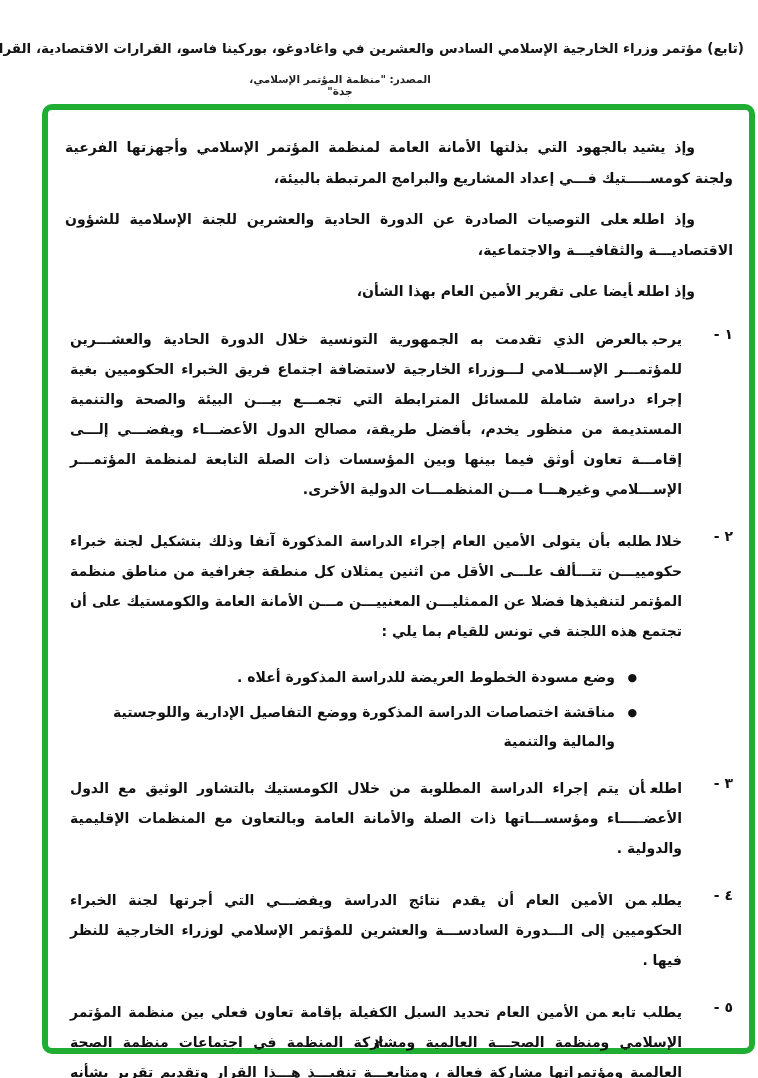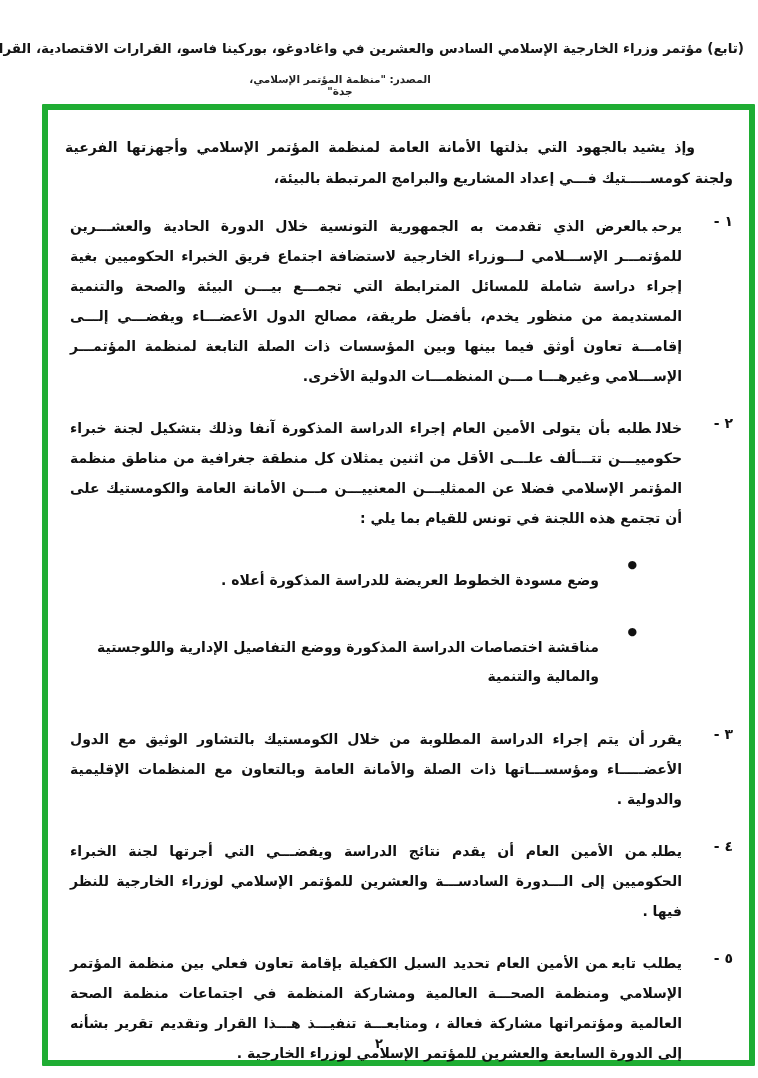--- a/index.html
+++ b/index.html
@@ -17,23 +17,23 @@
     white-space:nowrap;letter-spacing:0px;
   }
   .source-line{
     position:absolute;top:73px;left:240px;width:200px;
     direction:rtl;text-align:center;
     font-size:10.5px;font-weight:bold;color:#222;
   }
   .frame{
     position:absolute;left:42px;top:104px;
     width:668px;height:912px;
-    border:6px solid #1fad33;border-radius:1px;
+    border:6px solid #1fad33;border-radius:10px;
     box-sizing:content-box;
-    padding:22px 16px 16px 17px;
+    padding:22px 16px 4px 17px;
     direction:rtl;
   }
   .preamble{
     margin:0 0 10px 0;
     font-size:14px;font-weight:bold;line-height:31px;
     text-align:justify;text-align-last:right;
     text-indent:38px;
   }
   .preamble .lead{font-weight:bold;margin-left:5px;}
   .preamble .ptext{font-weight:bold;}
@@ -53,65 +53,67 @@
   }
   .itext .lead{font-weight:bold;margin-left:5px;}
   .bullet-list{margin:12px 96px 2px 0;}
   .bullet-row{
     display:flex;align-items:flex-start;margin-bottom:6px;
   }
   .bullet-row .bullet{
     flex:0 0 22px;font-size:11px;line-height:29px;font-weight:bold;
   }
   .bullet-row .btext{
-    flex:1;margin:16px;font-size:14px;font-weight:bold;line-height:29px;
+    flex:1;margin:0;font-size:14px;font-weight:bold;line-height:29px;
     text-align:right;
   }
   .page-number{
     position:absolute;left:0;right:0;top:1036px;
     text-align:center;direction:rtl;
     font-size:13px;font-weight:bold;color:#111;
   }
 </style>
 </head>
 <body>
 
 <div class="header-line">(تابع) مؤتمر وزراء الخارجية الإسلامي السادس والعشرين في واغادوغو، بوركينا فاسو، القرارات الاقتصادية، القرار الرقم ٤١/٢٦-أق</div>
 <div class="source-line">المصدر:  "منظمة المؤتمر الإسلامي، جدة"</div>
 
 <div class="frame">
 
   <p class="preamble"><b class="lead">وإذ يشيد</b><span class="ptext">بالجهود التي بذلتها الأمانة العامة لمنظمة المؤتمر الإسلامي وأجهزتها الفرعية ولجنة كومســـــتيك فـــي إعداد المشاريع والبرامج المرتبطة بالبيئة،</span></p>
 
+  <p class="preamble"><b class="lead">وإذ اطلع</b><span class="ptext">على التوصيات الصادرة عن الدورة الحادية والعشرين للجنة الإسلامية للشؤون الاقتصاديـــة والثقافيـــة والاجتماعية،</span></p>
 
+  <p class="preamble"><b class="lead">وإذ اطلع</b><span class="ptext">أيضا على تقرير الأمين العام بهذا الشأن،</span></p>
 
   <div class="num-item">
     <span class="marker">١ -</span>
     <p class="itext"><b class="lead">يرحب</b><span>بالعرض الذي تقدمت به الجمهورية التونسية خلال الدورة الحادية والعشـــرين للمؤتمـــر الإســـلامي لـــوزراء الخارجية لاستضافة اجتماع فريق الخبراء الحكوميين بغية إجراء دراسة شاملة للمسائل المترابطة التي تجمـــع بيـــن البيئة والصحة والتنمية المستديمة من منظور يخدم، بأفضل طريقة، مصالح الدول الأعضـــاء ويفضـــي إلـــى إقامـــة تعاون أوثق فيما بينها وبين المؤسسات ذات الصلة التابعة لمنظمة المؤتمـــر الإســـلامي وغيرهـــا مـــن المنظمـــات الدولية الأخرى.</span></p>
   </div>
 
   <div class="num-item">
     <span class="marker">٢ -</span>
-    <p class="itext"><b class="lead">خلال</b><span>طلبه بأن يتولى الأمين العام إجراء الدراسة المذكورة آنفا وذلك بتشكيل لجنة خبراء حكومييـــن تتـــألف علـــى الأقل من اثنين يمثلان كل منطقة جغرافية من مناطق منظمة المؤتمر الإسلامي فضلا عن الممثليـــن المعنييـــن مـــن الأمانة العامة والكومستيك على أن تجتمع هذه اللجنة في تونس للقيام بما يلي :</span></p>
+    <p class="itext"><b class="lead">خلال</b><span>طلبه بأن يتولى الأمين العام إجراء الدراسة المذكورة آنفا وذلك بتشكيل لجنة خبراء حكومييـــن تتـــألف علـــى الأقل من اثنين يمثلان كل منطقة جغرافية من مناطق منظمة المؤتمر لتنفيذها فضلا عن الممثليـــن المعنييـــن مـــن الأمانة العامة والكومستيك على أن تجتمع هذه اللجنة في تونس للقيام بما يلي :</span></p>
   </div>
 
   <div class="bullet-list">
     <div class="bullet-row">
       <span class="bullet">●</span>
       <p class="btext">وضع مسودة الخطوط العريضة للدراسة المذكورة أعلاه .</p>
     </div>
     <div class="bullet-row">
       <span class="bullet">●</span>
       <p class="btext">مناقشة اختصاصات الدراسة المذكورة ووضع التفاصيل الإدارية واللوجستية والمالية والتنمية</p>
     </div>
   </div>
 
   <div class="num-item">
     <span class="marker">٣ -</span>
-    <p class="itext"><b class="lead">يقرر</b><span>أن يتم إجراء الدراسة المطلوبة من خلال الكومستيك بالتشاور الوثيق مع الدول الأعضـــــاء ومؤسســـاتها ذات الصلة والأمانة العامة وبالتعاون مع المنظمات الإقليمية والدولية .</span></p>
+    <p class="itext"><b class="lead">اطلع</b><span>أن يتم إجراء الدراسة المطلوبة من خلال الكومستيك بالتشاور الوثيق مع الدول الأعضـــــاء ومؤسســـاتها ذات الصلة والأمانة العامة وبالتعاون مع المنظمات الإقليمية والدولية .</span></p>
   </div>
 
   <div class="num-item">
     <span class="marker">٤ -</span>
     <p class="itext"><b class="lead">يطلب</b><span>من الأمين العام أن يقدم نتائج الدراسة ويفضـــي التي أجرتها لجنة الخبراء الحكوميين إلى الـــدورة السادســـة والعشرين للمؤتمر الإسلامي لوزراء الخارجية للنظر فيها .</span></p>
   </div>
 
   <div class="num-item">
     <span class="marker">٥ -</span>
     <p class="itext"><b class="lead">يطلب تابع</b><span>من الأمين العام تحديد السبل الكفيلة بإقامة تعاون فعلي بين منظمة المؤتمر الإسلامي ومنظمة الصحـــة العالمية ومشاركة المنظمة في اجتماعات منظمة الصحة العالمية ومؤتمراتها مشاركة فعالة ، ومتابعـــة تنفيـــذ هـــذا القرار وتقديم تقرير بشأنه إلى الدورة السابعة والعشرين للمؤتمر الإسلامي لوزراء الخارجية .</span></p>

